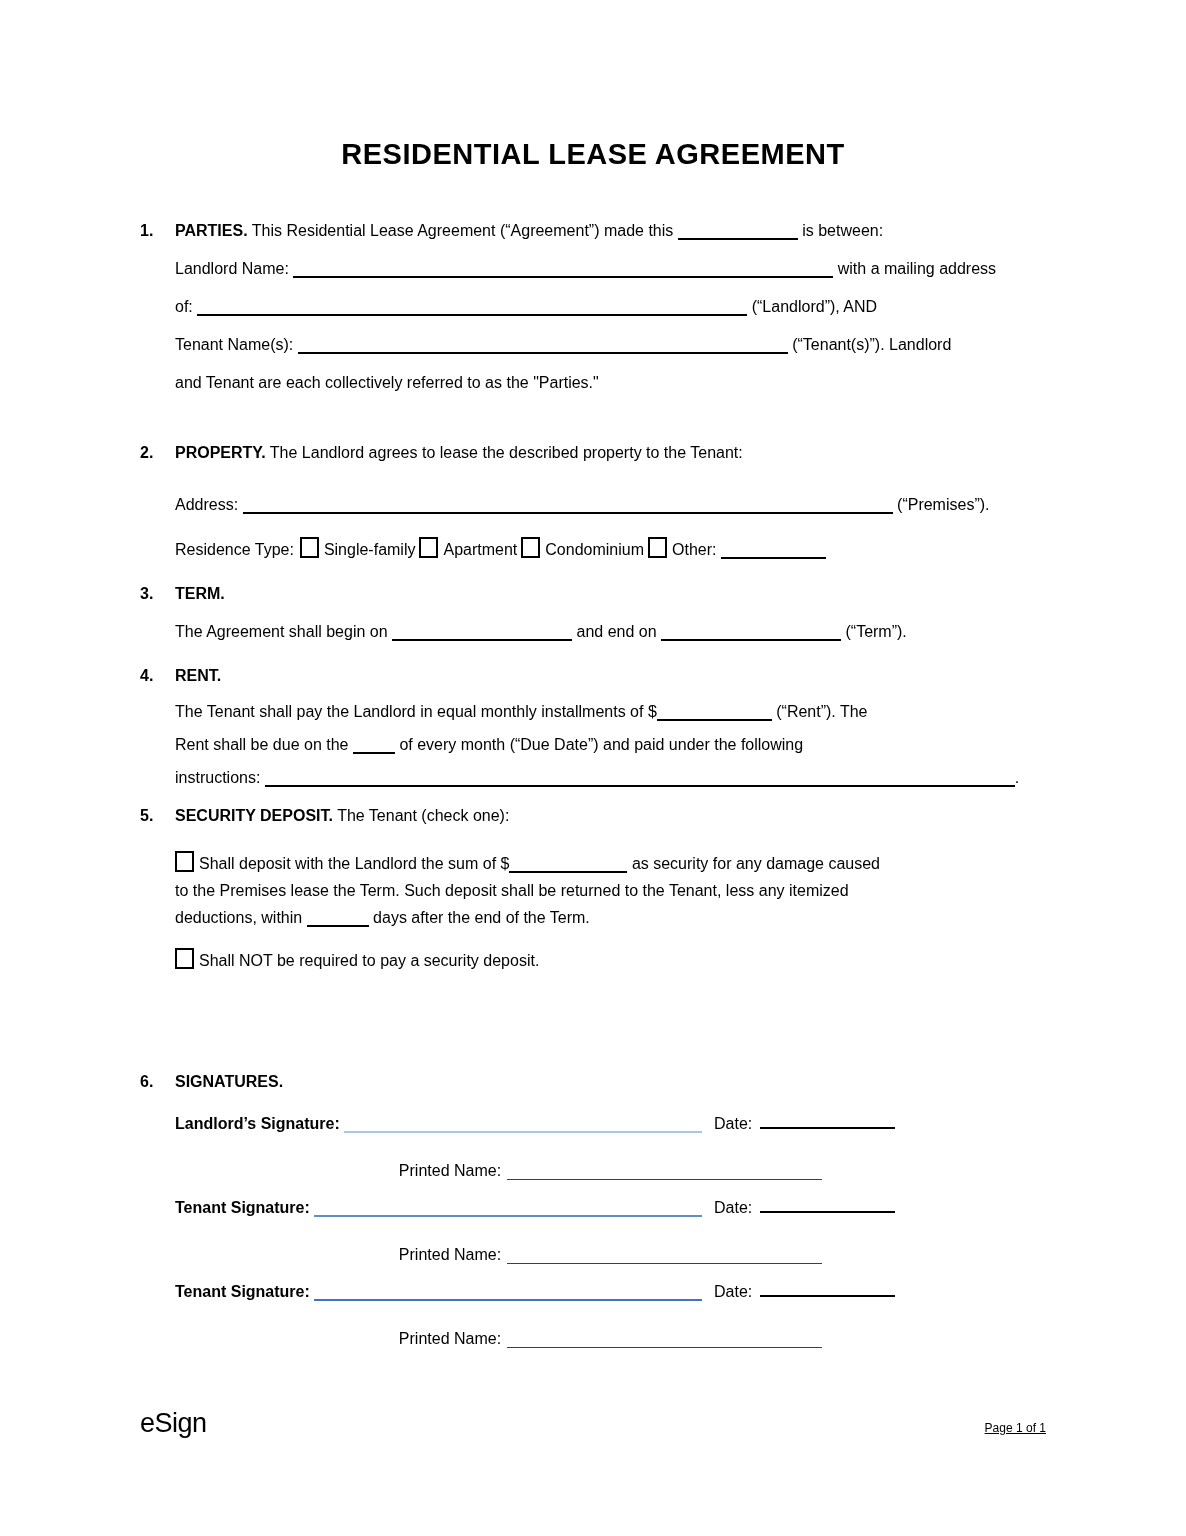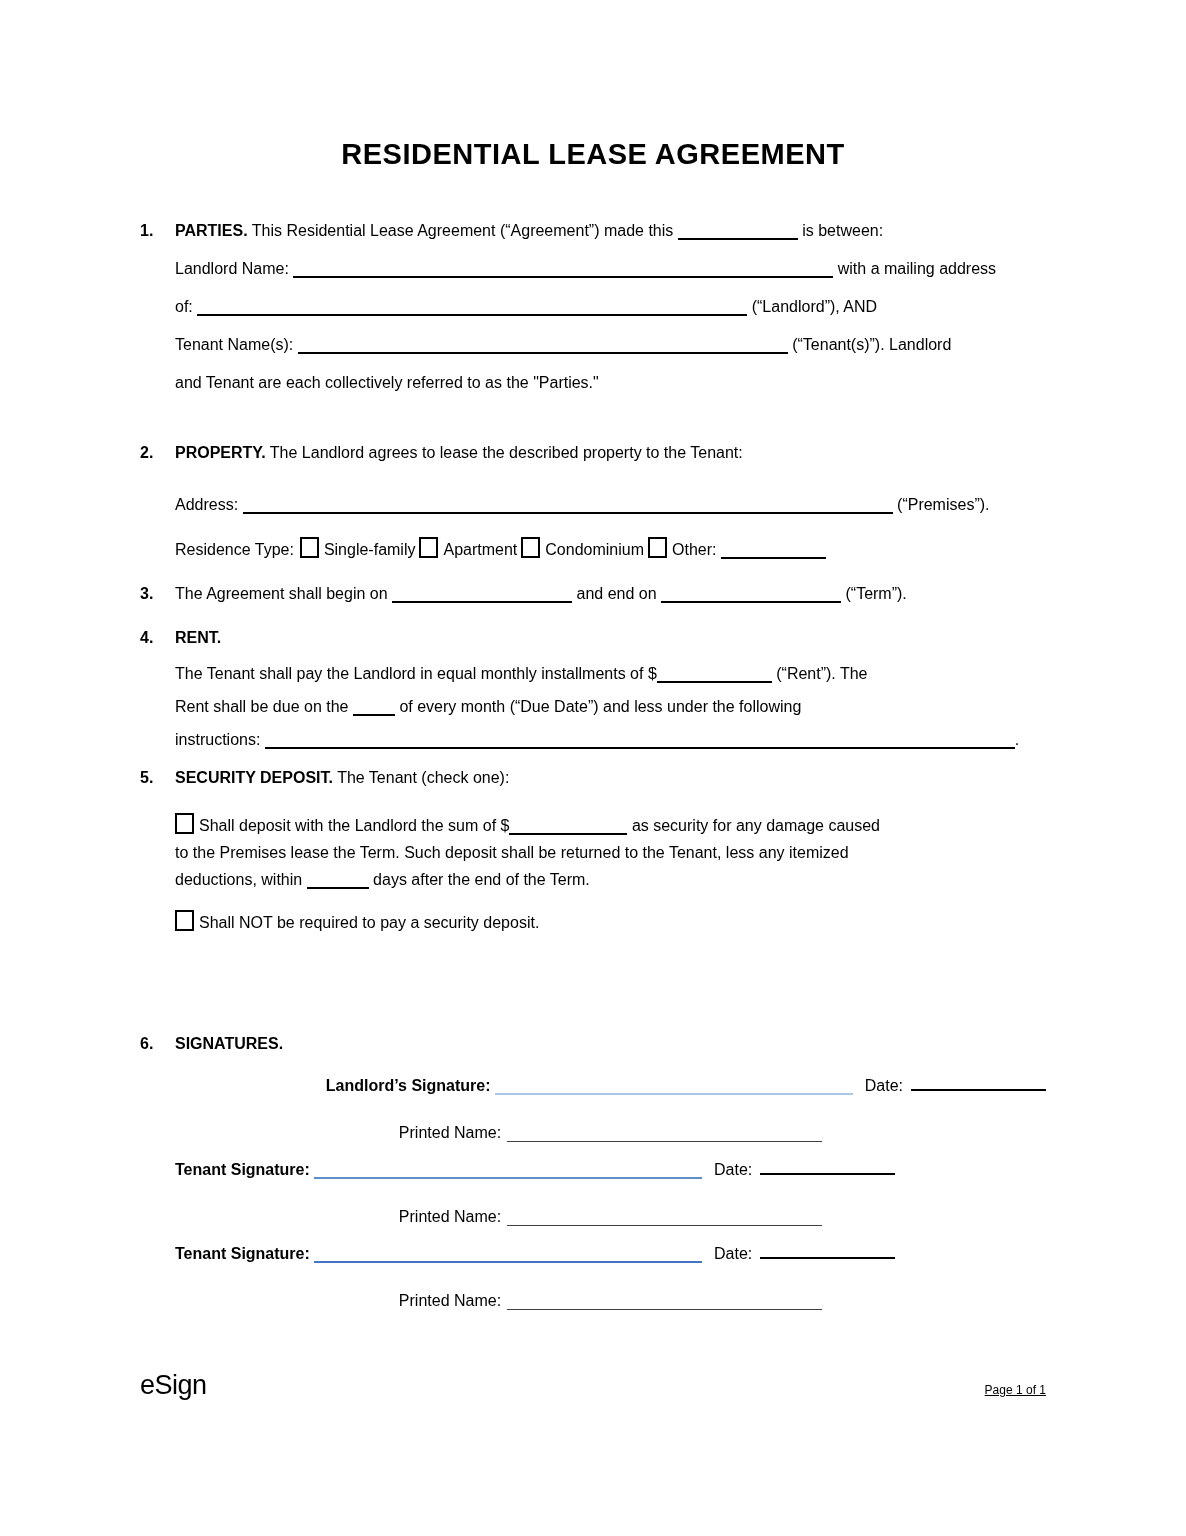--- a/index.html
+++ b/index.html
@@ -36,21 +36,21 @@
   .b650{width:650px;} .b105{width:105px;} .b180{width:180px;} .b115{width:115px;}
   .b42{width:42px;} .b750{width:750px;} .b118{width:118px;} .b62{width:62px;}
   .b135{width:135px;margin-left:8px;}
   .cb{
     display:inline-block;width:15px;height:17px;box-sizing:content-box;
     border:2.5px solid #000;vertical-align:-3px;background:#fff;
     margin:0 5px 0 4px;
   }
   .cb.first{margin-left:6px;}
   .sigrow{line-height:22px;margin-top:15px;display:flex;align-items:baseline;white-space:nowrap;}
-  .sigrow.firstrow{margin-top:12px;justify-content:flex-end;}
+  .sigrow.firstrow{margin-top:12px;}
   .sigwrap{display:inline-flex;width:527px;align-items:baseline;}
   .sigline{
     flex:1;height:14px;margin-left:4px;position:relative;top:4px;
     border-bottom:2px solid #4472c4;
   }
   .sig1{border-bottom-color:#a8c7e9;}
   .sig2{border-bottom-color:#5f8fc7;}
   .sig3{border-bottom-color:#4472c4;}
   .dlabel{margin-left:12px;}
   .pnrow{line-height:22px;margin-top:25px;white-space:nowrap;text-align:center;}
@@ -117,20 +117,23 @@
         <span>Residence Type:</span><span class="cb first"></span><span>Single-family</span><span class="cb"></span><span>Apartment</span><span class="cb"></span><span>Condominium</span><span class="cb"></span><span>Other:</span>
         <span class="blank b105"></span>
       </div>
     </div>
   </div>
 
   <div class="sec sec3">
     <span class="num">3.</span>
     <div class="body">
       <div class="line">
+        <b>TERM.</b>
+      </div>
+      <div class="line">
         <span>The Agreement shall begin on</span>
         <span class="blank b180"></span>
         <span>and end on</span>
         <span class="blank b180"></span>
         <span>(“Term”).</span>
       </div>
     </div>
   </div>
 
   <div class="sec sec4 tight">
@@ -139,21 +142,21 @@
       <div class="line" style="line-height:38px;">
         <b>RENT.</b>
       </div>
       <div class="line">
         <span>The Tenant shall pay the Landlord in equal monthly installments of $</span><span class="blank b115"></span>
         <span>(“Rent”). The</span>
       </div>
       <div class="line">
         <span>Rent shall be due on the</span>
         <span class="blank b42"></span>
-        <span>of every month (“Due Date”) and less under the following</span>
+        <span>of every month (“Due Date”) and paid under the following</span>
       </div>
       <div class="line">
         <span>instructions:</span>
         <span class="blank b750"></span><span>.</span>
       </div>
     </div>
   </div>
 
   <div class="sec sec5">
     <span class="num">5.</span>

